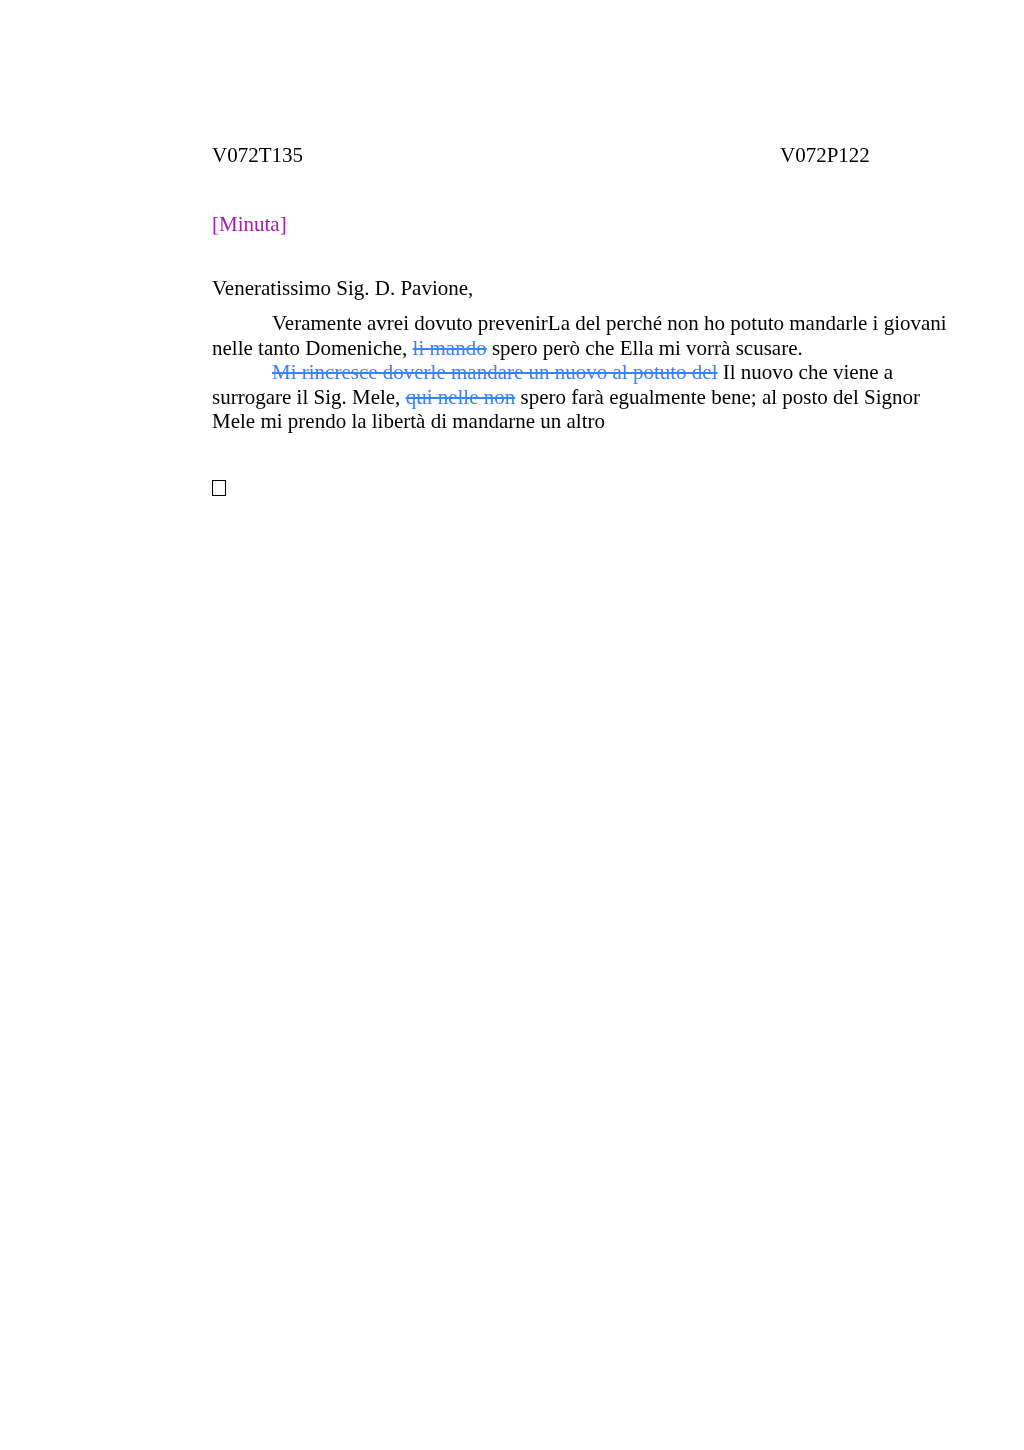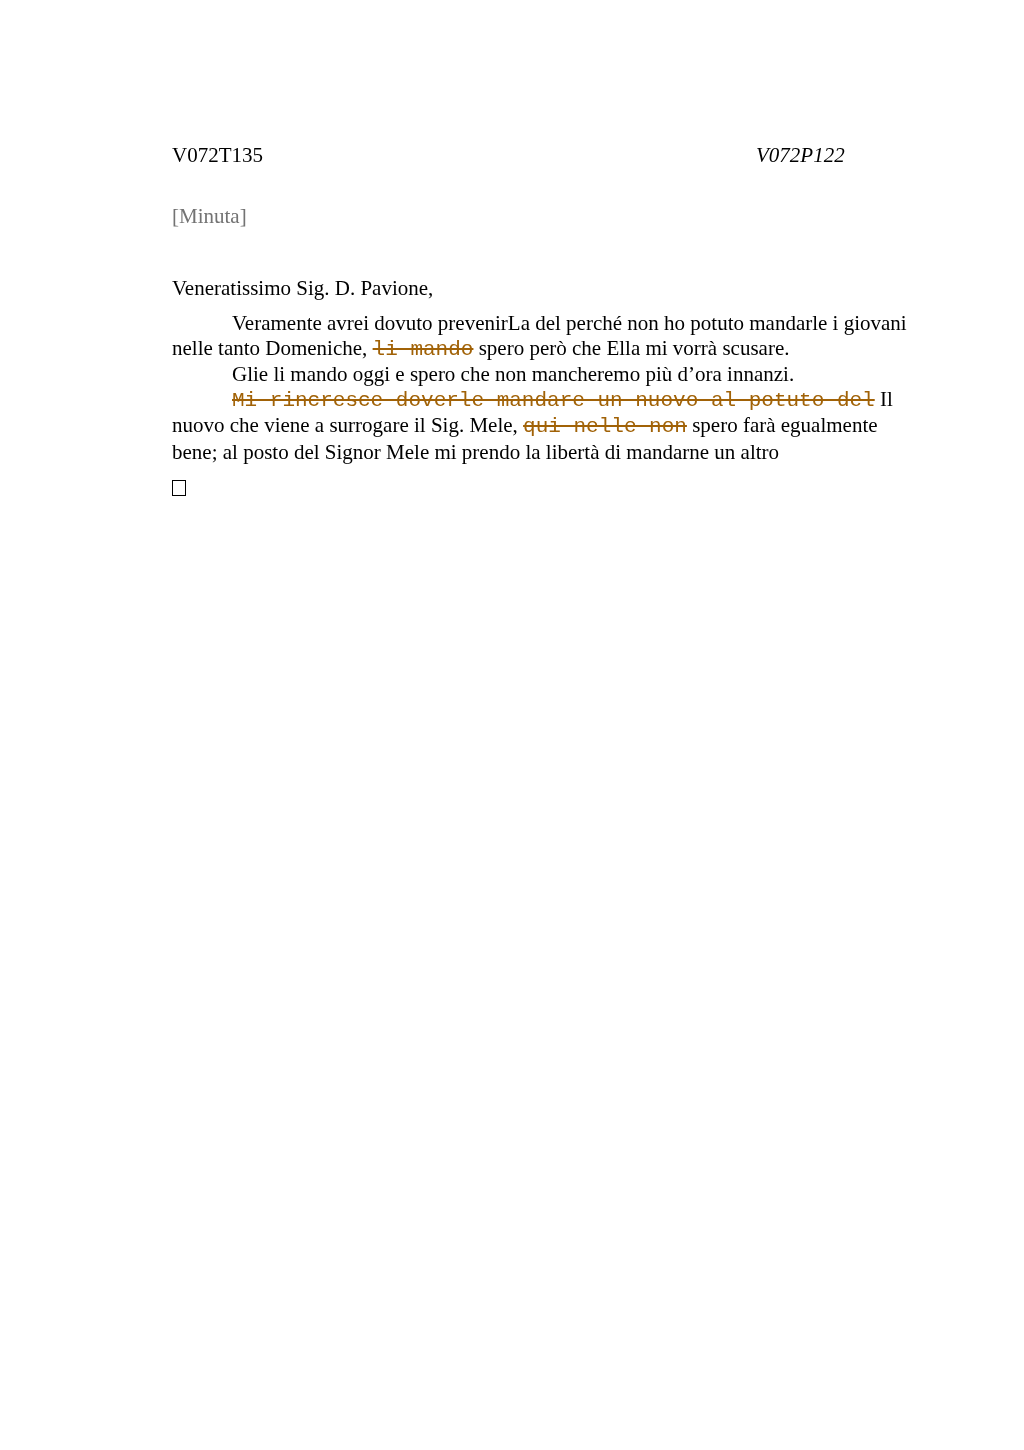--- a/index.html
+++ b/index.html
@@ -11,36 +11,35 @@
     position: relative;
     width: 1024px;
     height: 1450px;
     background: #ffffff;
     font-family: "Liberation Serif", "DejaVu Serif", serif;
     font-size: 21px;
     line-height: 24.5px;
     color: #000000;
     overflow: hidden;
   }
-  .abs { position: absolute; }
+  .abs { position: absolute; margin-left: 40px; }
   .header-left  { left: 172px; top: 143px; }
-  .header-right { left: 756px; top: 143px; font-style: italic; }
-  .minuta-label { left: 172px; top: 204px; color: #737373; }
+  .header-right { left: 740px; top: 143px; }
+  .minuta-label { left: 172px; top: 212px; color: #a21caf; }
   .greeting     { left: 172px; top: 276px; }
   .letter-body  { left: 172px; top: 311px; width: 752px; text-align: left; }
   .letter-body p {
     margin: 0;
     padding: 0;
     text-indent: 60px;
   }
   .del {
-    color: #a16207;
+    color: #3b82f6;
     text-decoration: line-through;
     text-decoration-thickness: 1.5px;
-    font-family: Liberation Mono, monospace;
   }
   .tofu-box {
     left: 172px;
     top: 480px;
     width: 12px;
     height: 14px;
     border: 1.6px solid #000000;
     background: #ffffff;
   }
 </style>
@@ -54,21 +53,20 @@
   <div class="abs header-right">V072P122</div>
 
   <div class="abs minuta-label">[Minuta]</div>
 
   <div class="abs greeting">Veneratissimo Sig. D. Pavione,</div>
 
   <div class="abs letter-body">
 
     <p><span>Veramente avrei dovuto prevenirLa del perché non ho potuto mandarle i giovani nelle tanto Domeniche, </span><span class="del">li mando</span><span> spero però che Ella mi vorrà scusare.</span></p>
 
-    <p><span>Glie li mando oggi e spero che non mancheremo più d’ora innanzi.</span></p>
 
     <p><span class="del">Mi rincresce doverle mandare un nuovo al potuto del</span><span> Il nuovo che viene a surrogare il Sig. Mele, </span><span class="del">qui nelle non</span><span> spero farà egualmente bene; al posto del Signor Mele mi prendo la libertà di mandarne un altro</span></p>
 
   </div>
 
   <div class="abs tofu-box"></div>
 
 </div>
 
 </body></html>

